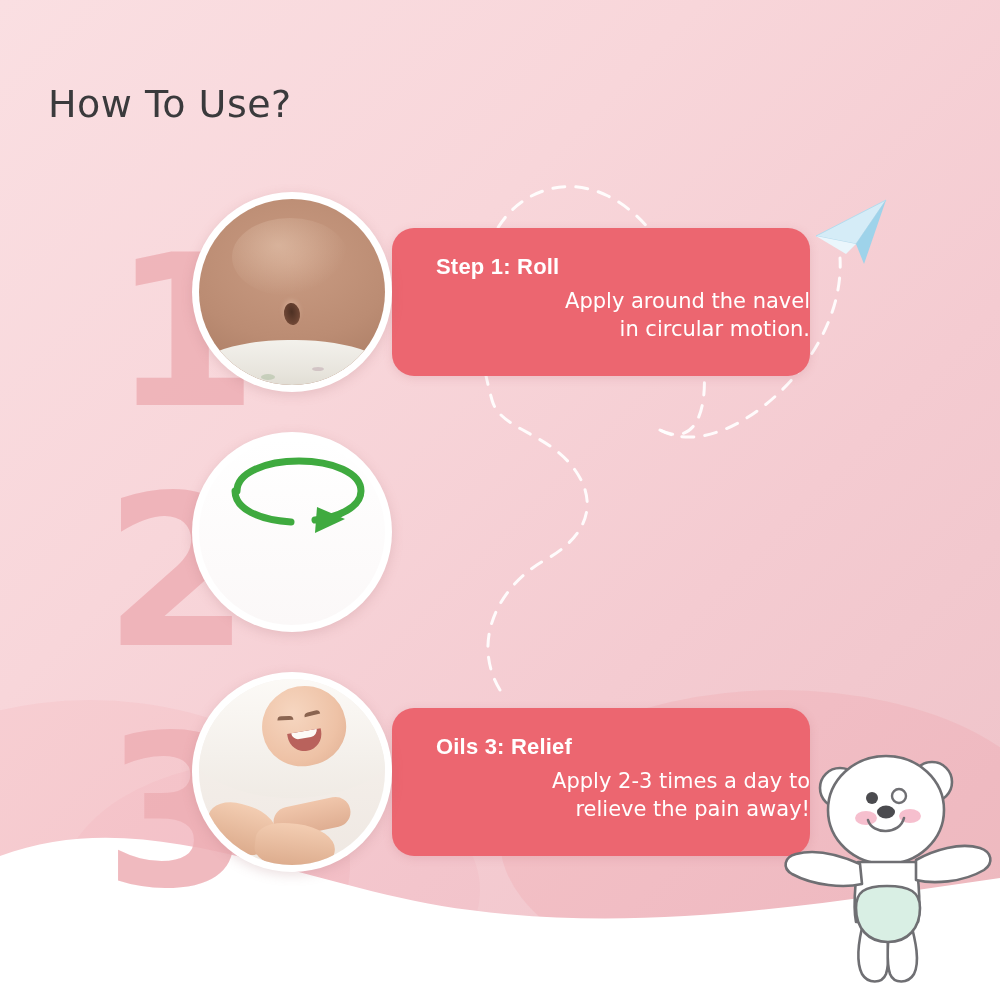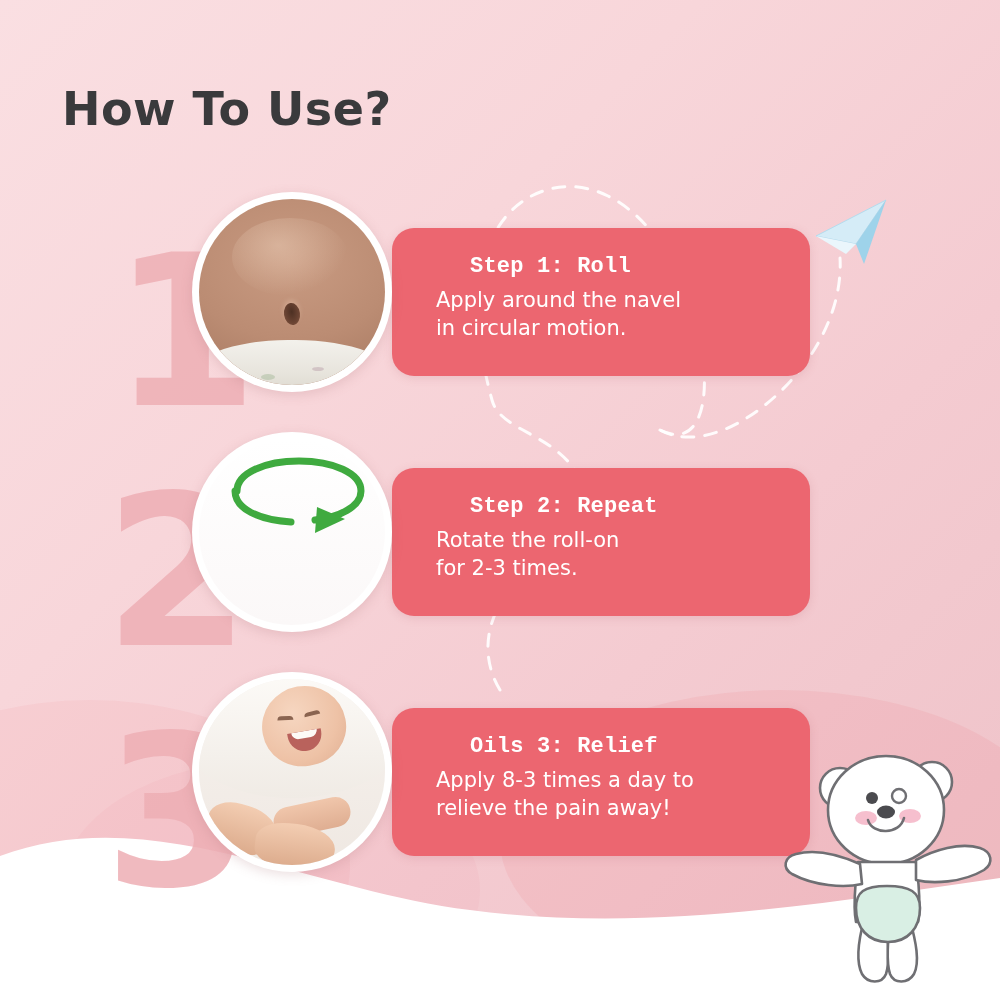--- a/index.html
+++ b/index.html
@@ -26,22 +26,22 @@
     background:rgba(236,102,112,0.07);
   }
   .blob-a { width:520px; height:330px; left:-170px; top:700px; }
   .blob-b { width:420px; height:260px; left:60px; top:760px; background:rgba(236,102,112,0.05); }
   .blob-c { width:560px; height:300px; right:-60px; top:690px; background:rgba(236,102,112,0.10); }
 
   .white-wave { position:absolute; left:0; bottom:0; width:1000px; height:240px; }
 
   
   .title {
-    position:absolute; left:62px; top:82px;
-    font-size:46px; font-weight:bold;
+    position:absolute; left:48px; top:82px;
+    font-size:38px; font-weight:normal;
     letter-spacing:0.5px;
     color:#3a3a3c;
     font-family:"DejaVu Sans", sans-serif;
   }
 
   
   .wm {
     position:absolute;
     font-family:"DejaVu Sans", sans-serif;
     font-weight:bold;
@@ -70,33 +70,33 @@
     top:36px;
     width:418px;
     height:148px;
     background:#ec6670;
     border-radius:22px;
     box-shadow:0 2px 10px rgba(180,90,100,0.18);
     padding:26px 0 0 44px;
     color:#ffffff;
   }
   .card-title {
-    font-family:Liberation Mono, monospace;
+    font-family:Liberation Sans, sans-serif;
     font-weight:bold;
     font-size:22px;
     letter-spacing:0.2px;
     margin-bottom:8px;
-    margin-left:34px;
   }
   .card-body {
     font-family:"DejaVu Sans", sans-serif;
     font-size:21px;
     line-height:1.32;
     font-weight:500;
     white-space:pre-line;
+    text-align:right;
   }
 
   .circle {
     position:absolute;
     left:192px; top:0;
     width:200px; height:200px;
     border-radius:50%;
     background:#ffffff;
     box-shadow:0 3px 12px rgba(170,110,115,0.22);
     padding:7px;
@@ -340,45 +340,40 @@
         <div class="belly">
           <div class="belly-hl"></div>
           <div class="belly-navel"></div>
           <div class="belly-diaper"></div>
         </div>
       </div>
     </div>
   </div>
 
   <div class="row row-2">
-    <div class="card">
-      <div class="card-title">Step 2: Repeat</div>
-      <div class="card-body">Rotate the roll-on
-for 2-3 times.</div>
-    </div>
     <div class="circle">
       <div class="circle-inner">
         <div class="bottle-scene">
 
 
           <svg class="rot-arrow" viewBox="0 0 200 200">
             <path d="M38,52 C38,34 66,22 100,22 C134,22 162,34 162,52 C162,68 140,78 116,81" fill="none" stroke="#3faa3f" stroke-width="7" stroke-linecap="round"></path>
             <path d="M36,52 C36,70 60,81 92,83" fill="none" stroke="#3faa3f" stroke-width="7" stroke-linecap="round"></path>
             <polygon points="118,68 146,80 116,94" fill="#3faa3f"></polygon>
           </svg>
 
         </div>
       </div>
     </div>
   </div>
 
   <div class="row row-3">
     <div class="card">
       <div class="card-title">Oils 3: Relief</div>
-      <div class="card-body">Apply 8-3 times a day to
+      <div class="card-body">Apply 2-3 times a day to
 relieve the pain away!</div>
     </div>
     <div class="circle">
       <div class="circle-inner">
         <div class="baby3">
           <div class="b3-pillow"></div>
           <div class="b3-body"></div>
           <div class="b3-head">
             <div class="b3-eye-l"></div>
             <div class="b3-eye-r"></div>

